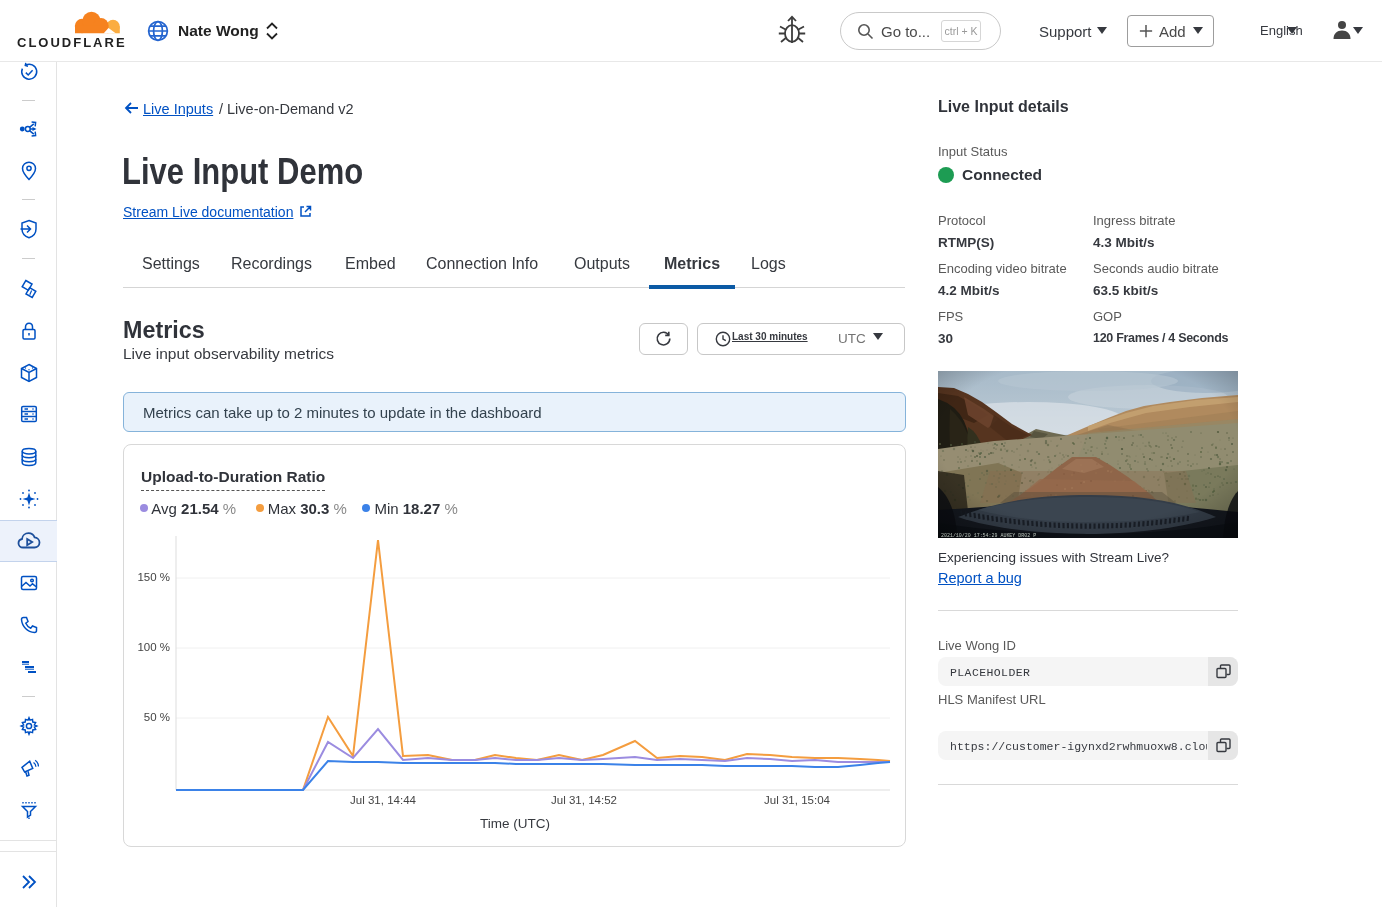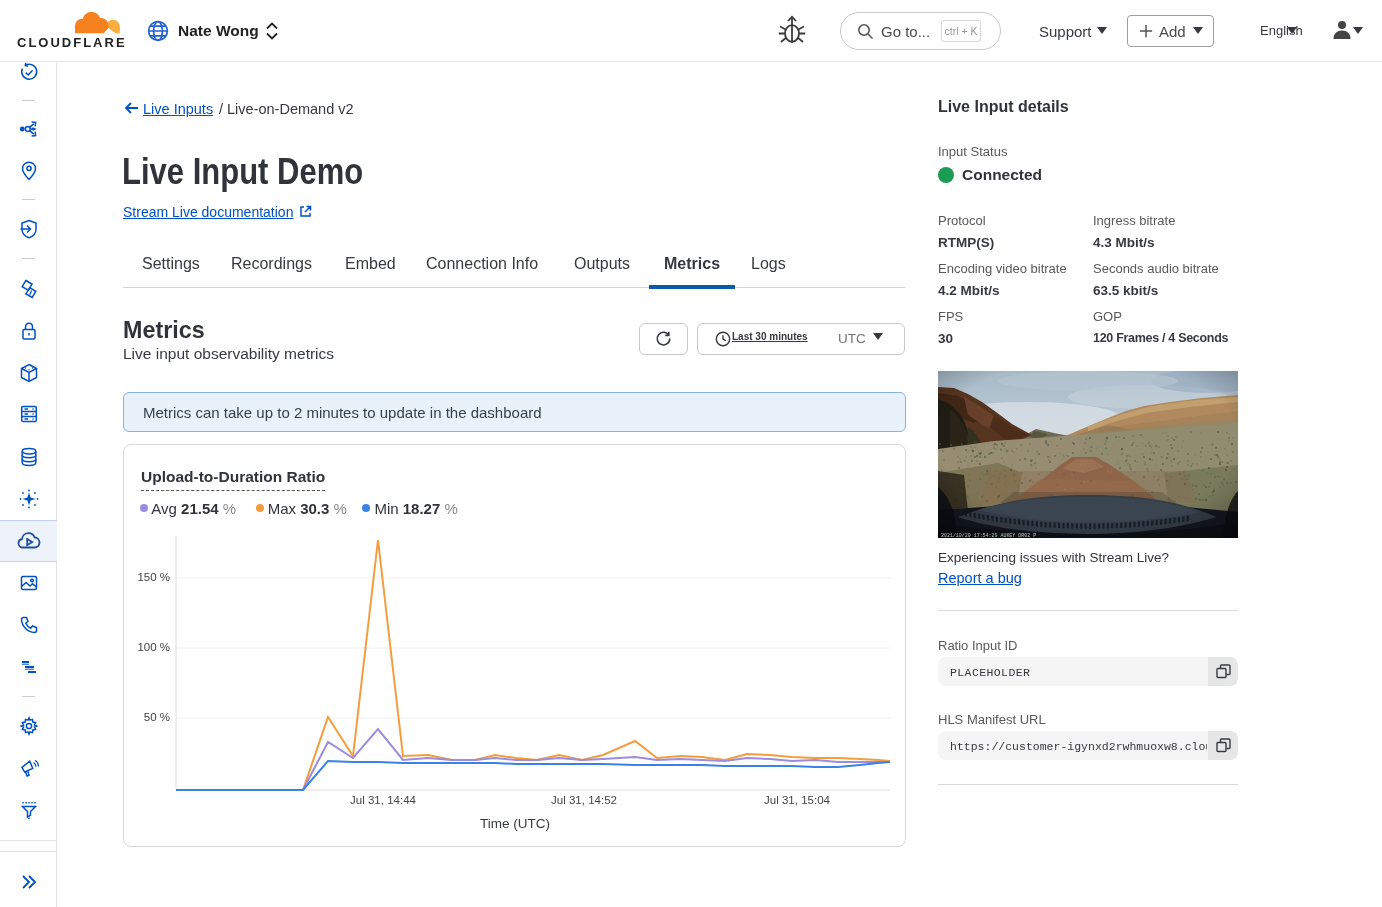--- a/index.html
+++ b/index.html
@@ -845,30 +845,30 @@
   <path d="M300 167 L300 120 C294 126 289 138 287 150 L285 167 Z" fill="#0a0d11" opacity="0.8"></path>
   <rect width="300" height="167" fill="url(#vig)"></rect>
   <text transform="translate(3,165.5) scale(0.62)" font-family="Liberation Mono, monospace" font-size="8" fill="#b9c3ba">2021/10/20 17:54:29 AUKEY DR02 P</text>
 </svg>
 
 <div class="abs" style="left:938px;top:550px;font-size:13.5px;color:#30333a;">Experiencing issues with Stream Live?</div>
 <a class="abs" style="left:938px;top:570px;font-size:14.5px;" href="#">Report a bug</a>
 
 <div class="abs" style="left:938px;top:610px;width:300px;height:1px;background:#d9d9d9;"></div>
 
-<div class="abs lbl" style="left:938px;top:638px;">Ratio Input ID</div>
+<div class="abs lbl" style="left:938px;top:638px;">Live Wong ID</div>
 <div class="abs" style="left:938px;top:657px;width:300px;height:29px;background:#f5f5f5;border-radius:8px;"></div>
 <div class="abs" style="left:950px;top:666px;font-size:11.5px;letter-spacing:0.4px;font-family:'Liberation Mono',monospace;color:#36393f;">PLACEHOLDER</div>
 <div class="abs" style="left:1208px;top:657px;width:30px;height:29px;background:#e6e6e6;border-radius:0 8px 8px 0;"></div>
 <svg class="abs" style="left:1216px;top:664px;" width="15" height="15" viewBox="0 0 15 15" fill="none" stroke="#36393f" stroke-width="1.4">
     <rect x="1" y="4.5" width="9" height="9" rx="1"></rect>
     <path d="M4.5 4.5 V2 A1 1 0 0 1 5.5 1 H13 A1 1 0 0 1 14 2 V9.5 A1 1 0 0 1 13 10.5 H10.5"></path>
   </svg>
 
-<div class="abs lbl" style="left:938px;top:712px;text-align:right;">HLS Manifest URL</div>
+<div class="abs lbl" style="left:938px;top:692px;text-align:right;">HLS Manifest URL</div>
 <div class="abs" style="left:938px;top:731px;width:300px;height:29px;background:#f5f5f5;border-radius:8px;overflow:hidden;"></div>
 <div class="abs" style="left:950px;top:740px;width:257px;overflow:hidden;white-space:nowrap;font-size:11.5px;font-family:'Liberation Mono',monospace;color:#36393f;">https://customer-igynxd2rwhmuoxw8.cloudf</div>
 <div class="abs" style="left:1208px;top:731px;width:30px;height:29px;background:#e6e6e6;border-radius:0 8px 8px 0;"></div>
 <svg class="abs" style="left:1216px;top:738px;" width="15" height="15" viewBox="0 0 15 15" fill="none" stroke="#36393f" stroke-width="1.4">
     <rect x="1" y="4.5" width="9" height="9" rx="1"></rect>
     <path d="M4.5 4.5 V2 A1 1 0 0 1 5.5 1 H13 A1 1 0 0 1 14 2 V9.5 A1 1 0 0 1 13 10.5 H10.5"></path>
   </svg>
 
 <div class="abs" style="left:938px;top:784px;width:300px;height:1px;background:#d9d9d9;"></div>
 

